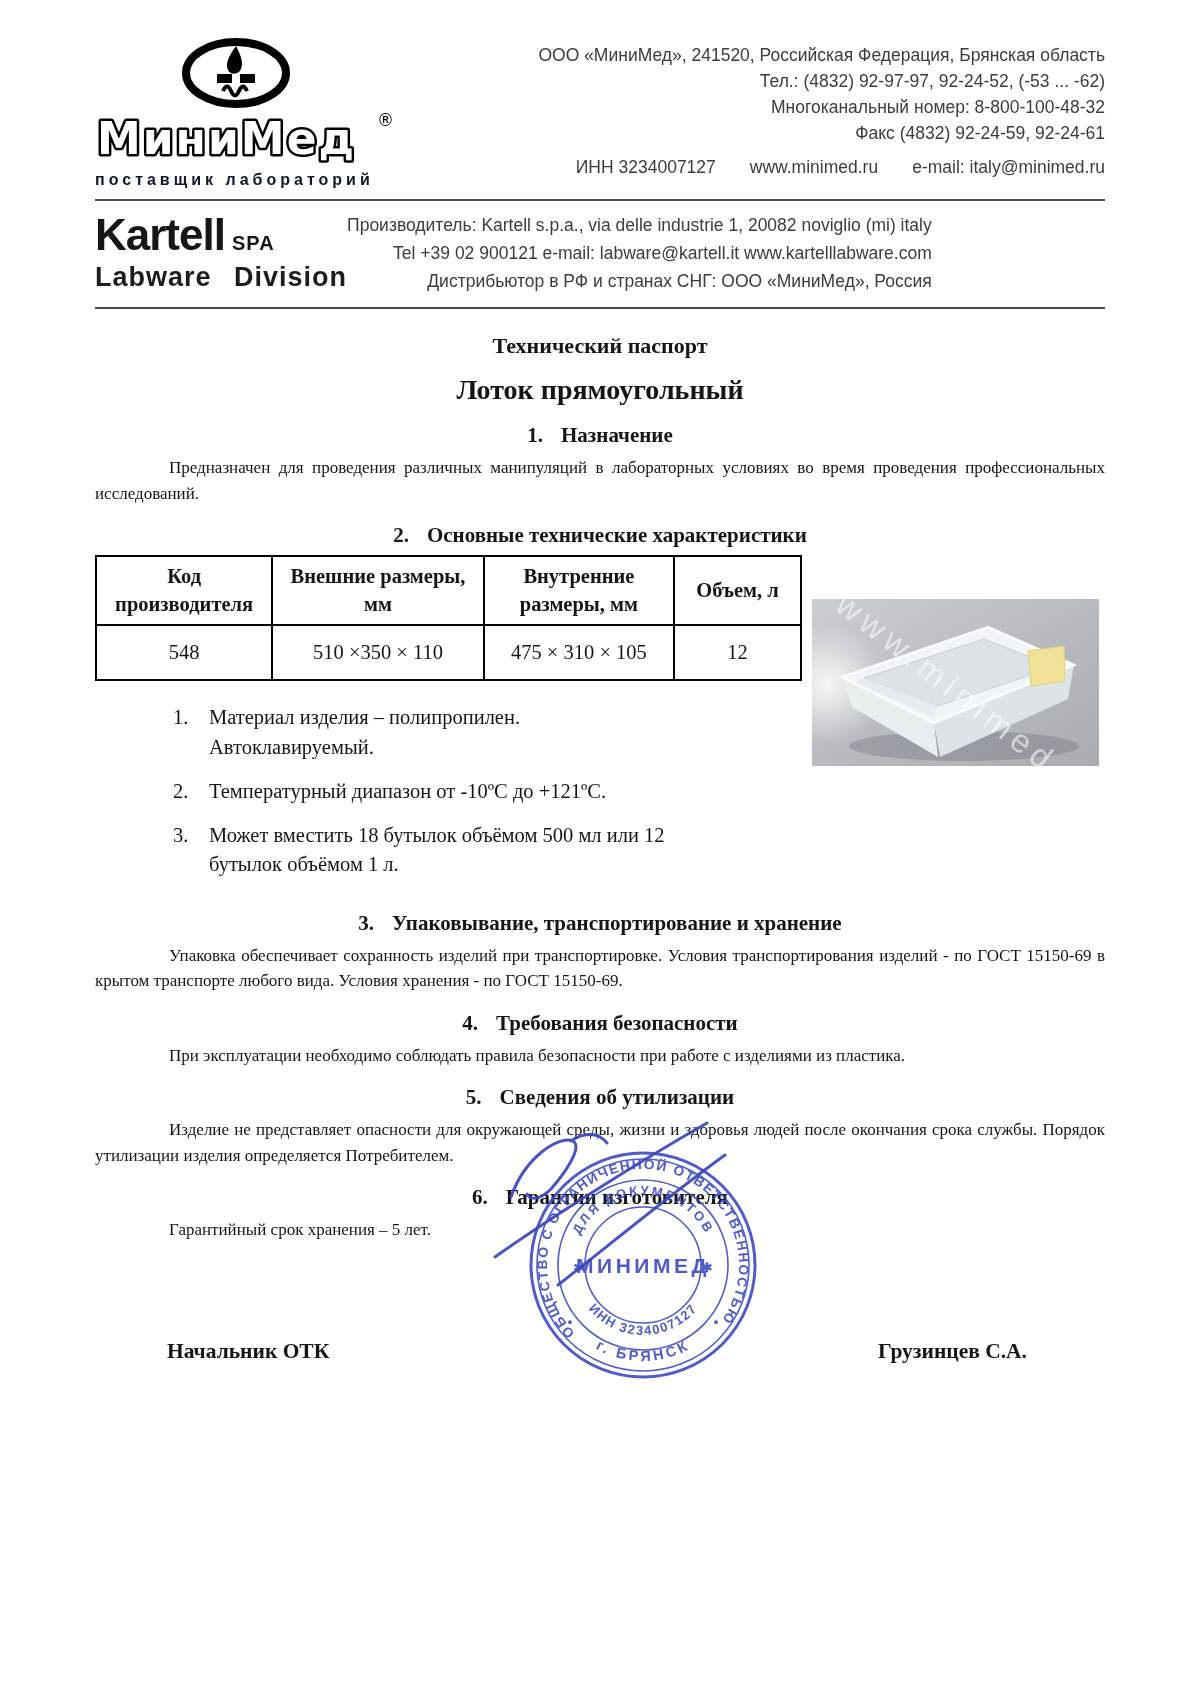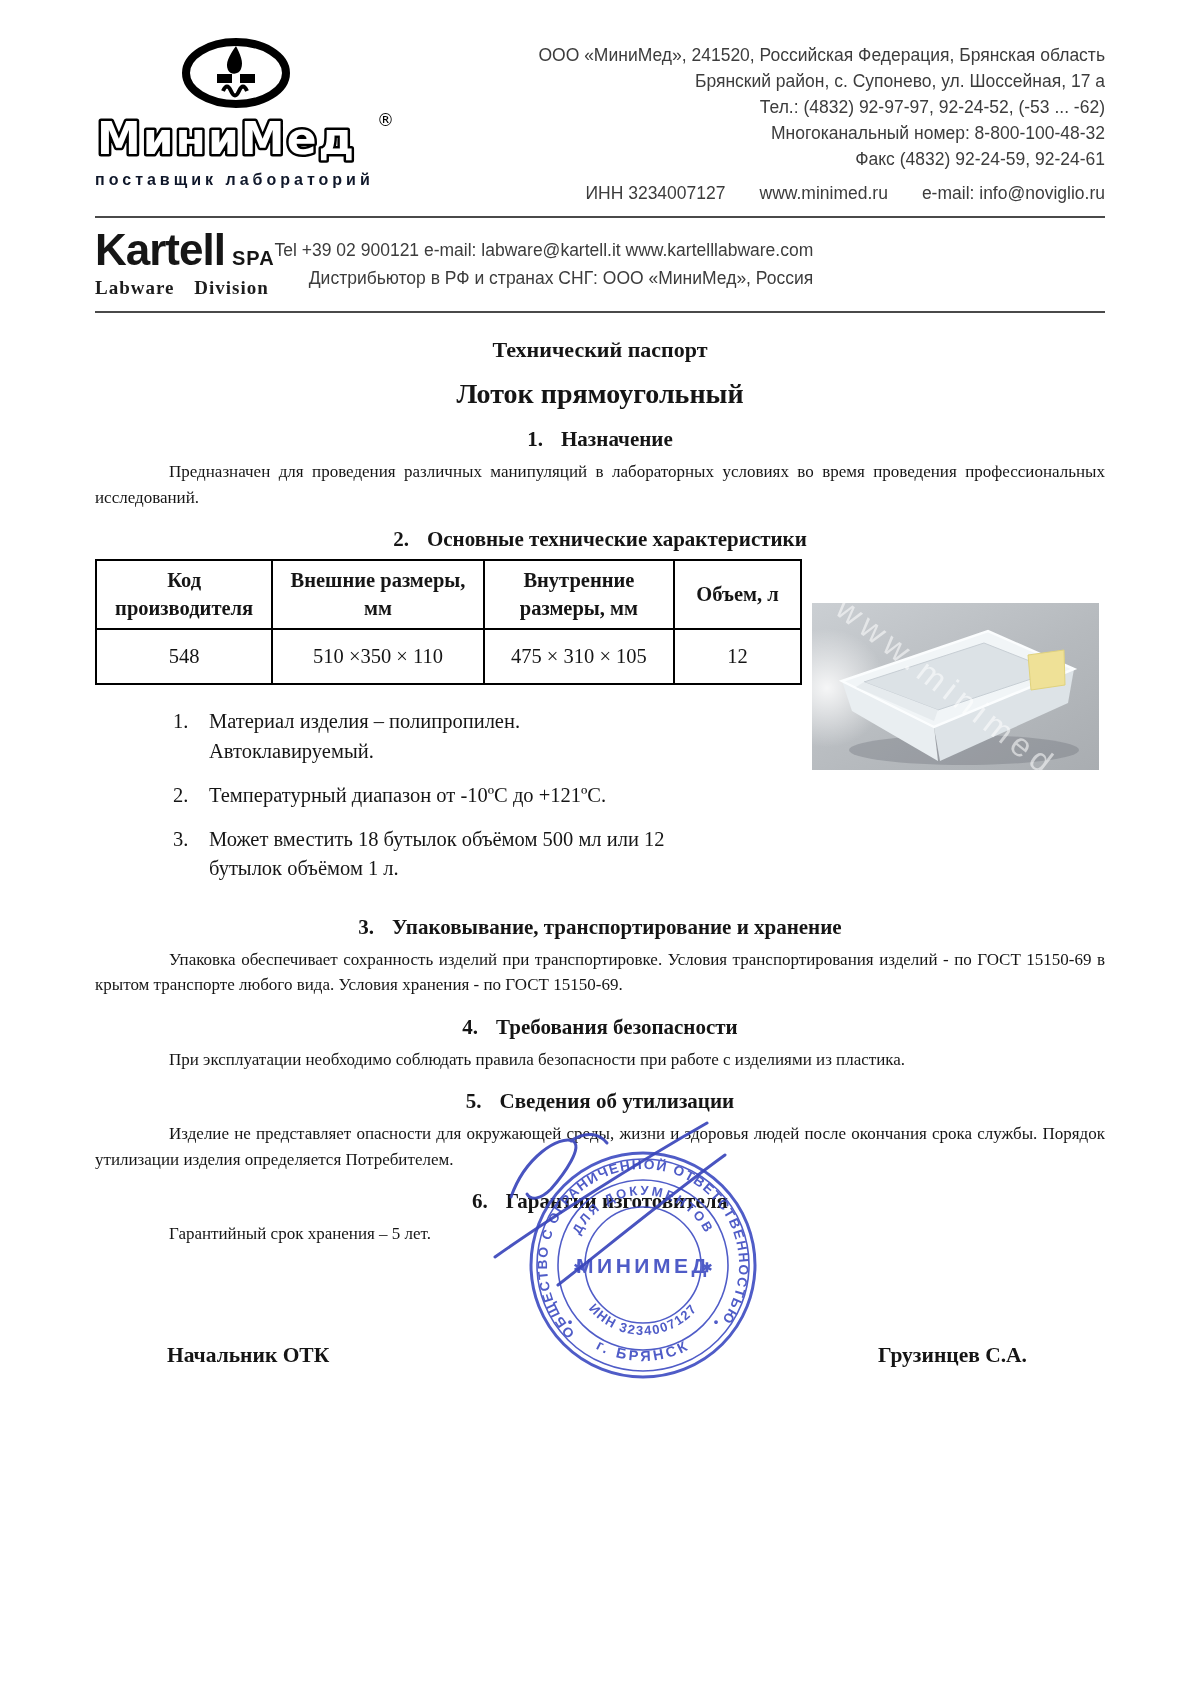--- a/index.html
+++ b/index.html
@@ -19,21 +19,21 @@
   .contact-col { text-align:right; font-family:"Liberation Sans", sans-serif; font-size:17.5px;
                  color:#3c3c3c; line-height:26px; padding-top:6px; }
   .inn-row { display:flex; justify-content:flex-end; gap:34px; margin-top:8px; white-space:nowrap; }
 
   .hdr-kartell { display:flex; justify-content:flex-start; align-items:center;
                  border-bottom:2px solid #4a4a4a; padding:10px 0 12px 0; }
   .kartell-name { font-family:"Liberation Sans", sans-serif; font-weight:bold; color:#161616;
                   font-size:44px; line-height:1; letter-spacing:-1px; }
   .kartell-spa  { font-family:"Liberation Sans", sans-serif; font-weight:bold; font-size:20px;
                   letter-spacing:1px; margin-left:7px; }
-  .kartell-div  { font-family:Liberation Serif, serif; font-weight:bold; font-size:19px;
+  .kartell-div  { font-family:Liberation Sans, sans-serif; font-weight:bold; font-size:27px;
                   letter-spacing:1px; word-spacing:14px; color:#1d1d1d; margin-top:5px; }
   .kartell-right { text-align:right; font-family:"Liberation Sans", sans-serif; font-size:17.5px;
                    color:#3c3c3c; line-height:28px; }
 
   
   .h-doctype { text-align:center; font-weight:bold; font-size:22px; margin:24px 0 0 0; }
   .h-product { text-align:center; font-weight:bold; font-size:28px; margin:15px 0 1px 0; }
   .h-sec { text-align:center; font-weight:bold; font-size:21px; margin:17px 0 7px 0; }
   .h-sec .sec-num { margin-right:18px; }
   .para { font-size:17px; line-height:1.5; text-align:justify; text-indent:74px; margin:0; }
@@ -84,40 +84,40 @@
         <path d="M42,53 q4,-9 8,0 q4,9 8,0 q4,-9 8,0" fill="none" stroke="#000" stroke-width="4"></path>
       </svg>
       <svg class="wordmark-svg" width="310" height="58" viewBox="0 0 310 58">
         <text x="2" y="44" font-family="DejaVu Sans, sans-serif" font-weight="bold" font-size="44" letter-spacing="2" fill="#ffffff" stroke="#000000" stroke-width="5" paint-order="stroke" stroke-linejoin="round">МиниМед</text>
         <text x="282" y="16" font-family="DejaVu Sans, sans-serif" font-size="17" fill="#000">®</text>
       </svg>
       <div class="tagline">поставщик лабораторий</div>
     </div>
     <div class="contact-col">
       <div>ООО «МиниМед», 241520, Российская Федерация, Брянская область</div>
-      <div>Брянский район, с. Супонево, ул. Шоссейная, 17 а</div>
       <div>Тел.: (4832) 92-97-97, 92-24-52, (-53 ... -62)</div>
       <div>Многоканальный номер: 8-800-100-48-32</div>
       <div>Факс (4832) 92-24-59, 92-24-61</div>
       <div class="inn-row">
         <span>ИНН 3234007127</span>
         <span>www.minimed.ru</span>
-        <span>e-mail: info@noviglio.ru</span>
+        <span>e-mail: italy@minimed.ru</span>
       </div>
     </div>
   </div>
 
   <div class="hdr-kartell">
     <div>
       <div>
         <span class="kartell-name">Kartell</span><span class="kartell-spa">SPA</span>
       </div>
       <div class="kartell-div">Labware Division</div>
     </div>
     <div class="kartell-right">
+      <div>Производитель: Kartell s.p.a., via delle industrie 1, 20082 noviglio (mi) italy</div>
       <div>Tel +39 02 900121 e-mail: labware@kartell.it  www.kartelllabware.com</div>
       <div>Дистрибьютор в РФ и странах СНГ: ООО «МиниМед», Россия</div>
     </div>
   </div>
 
   <div class="h-doctype">Технический паспорт</div>
   <div class="h-product">Лоток прямоугольный</div>
 
   <div class="h-sec">
     <span class="sec-num">1.</span><span>Назначение</span>

